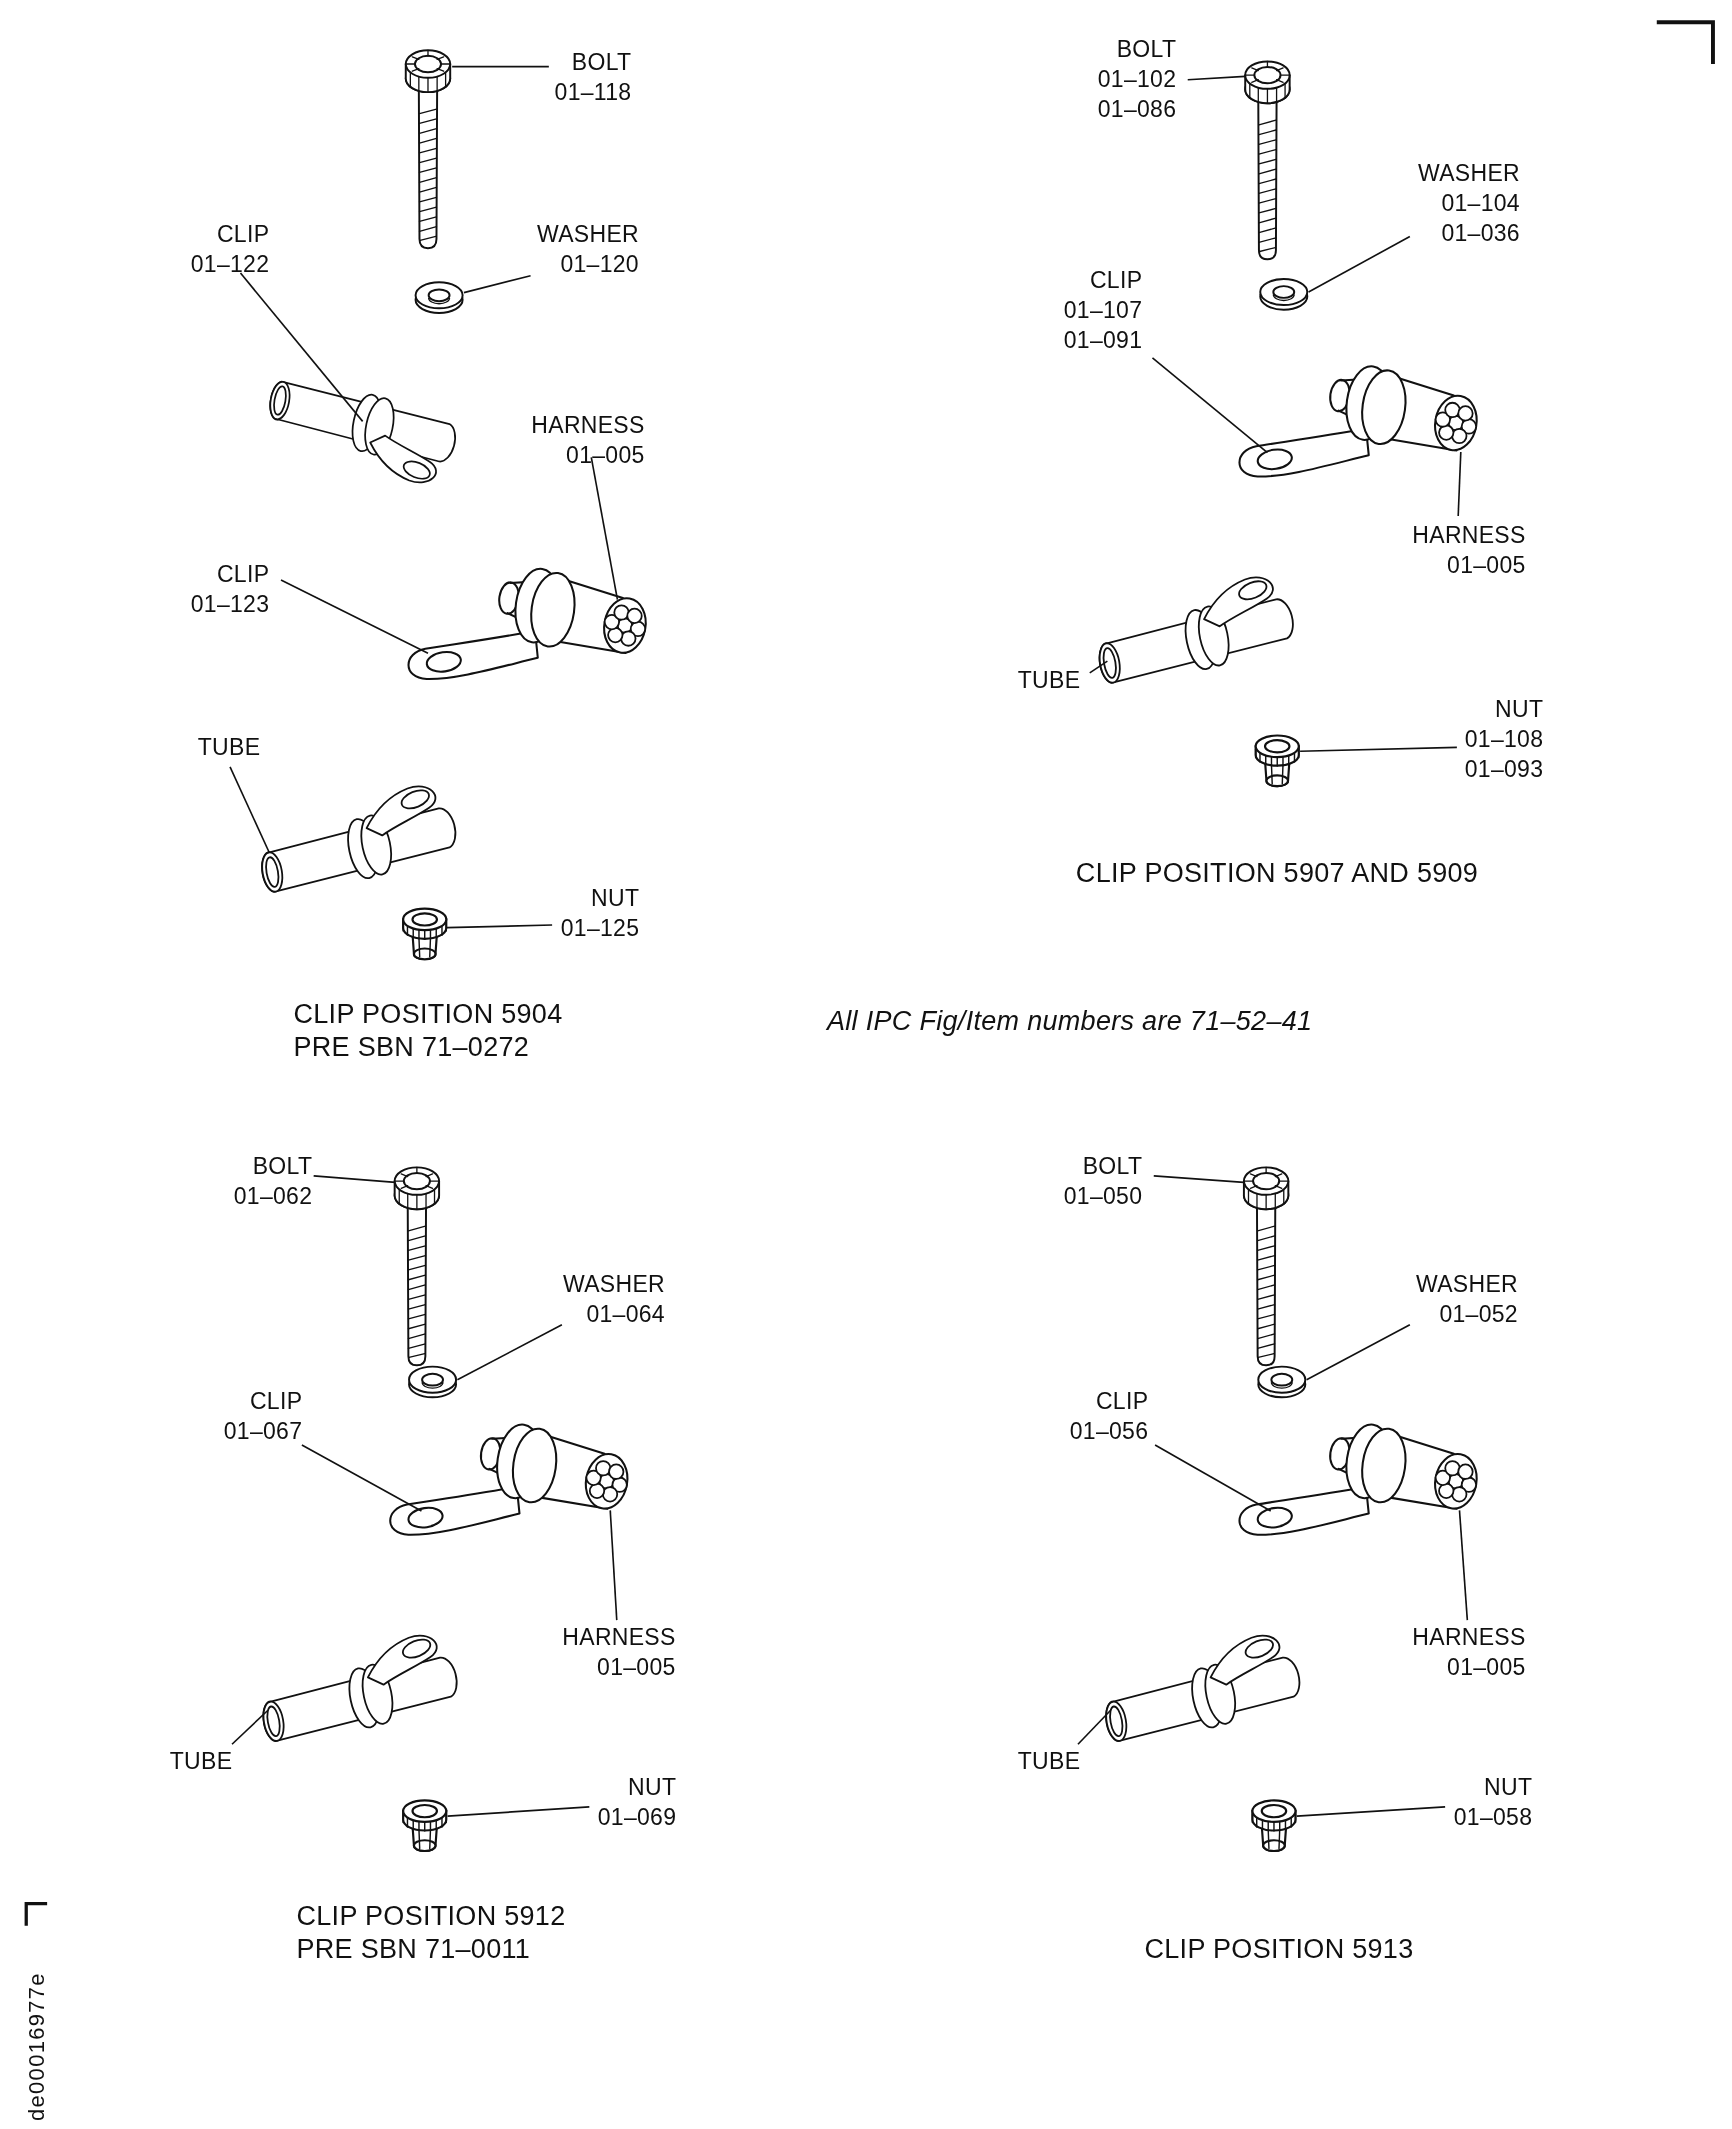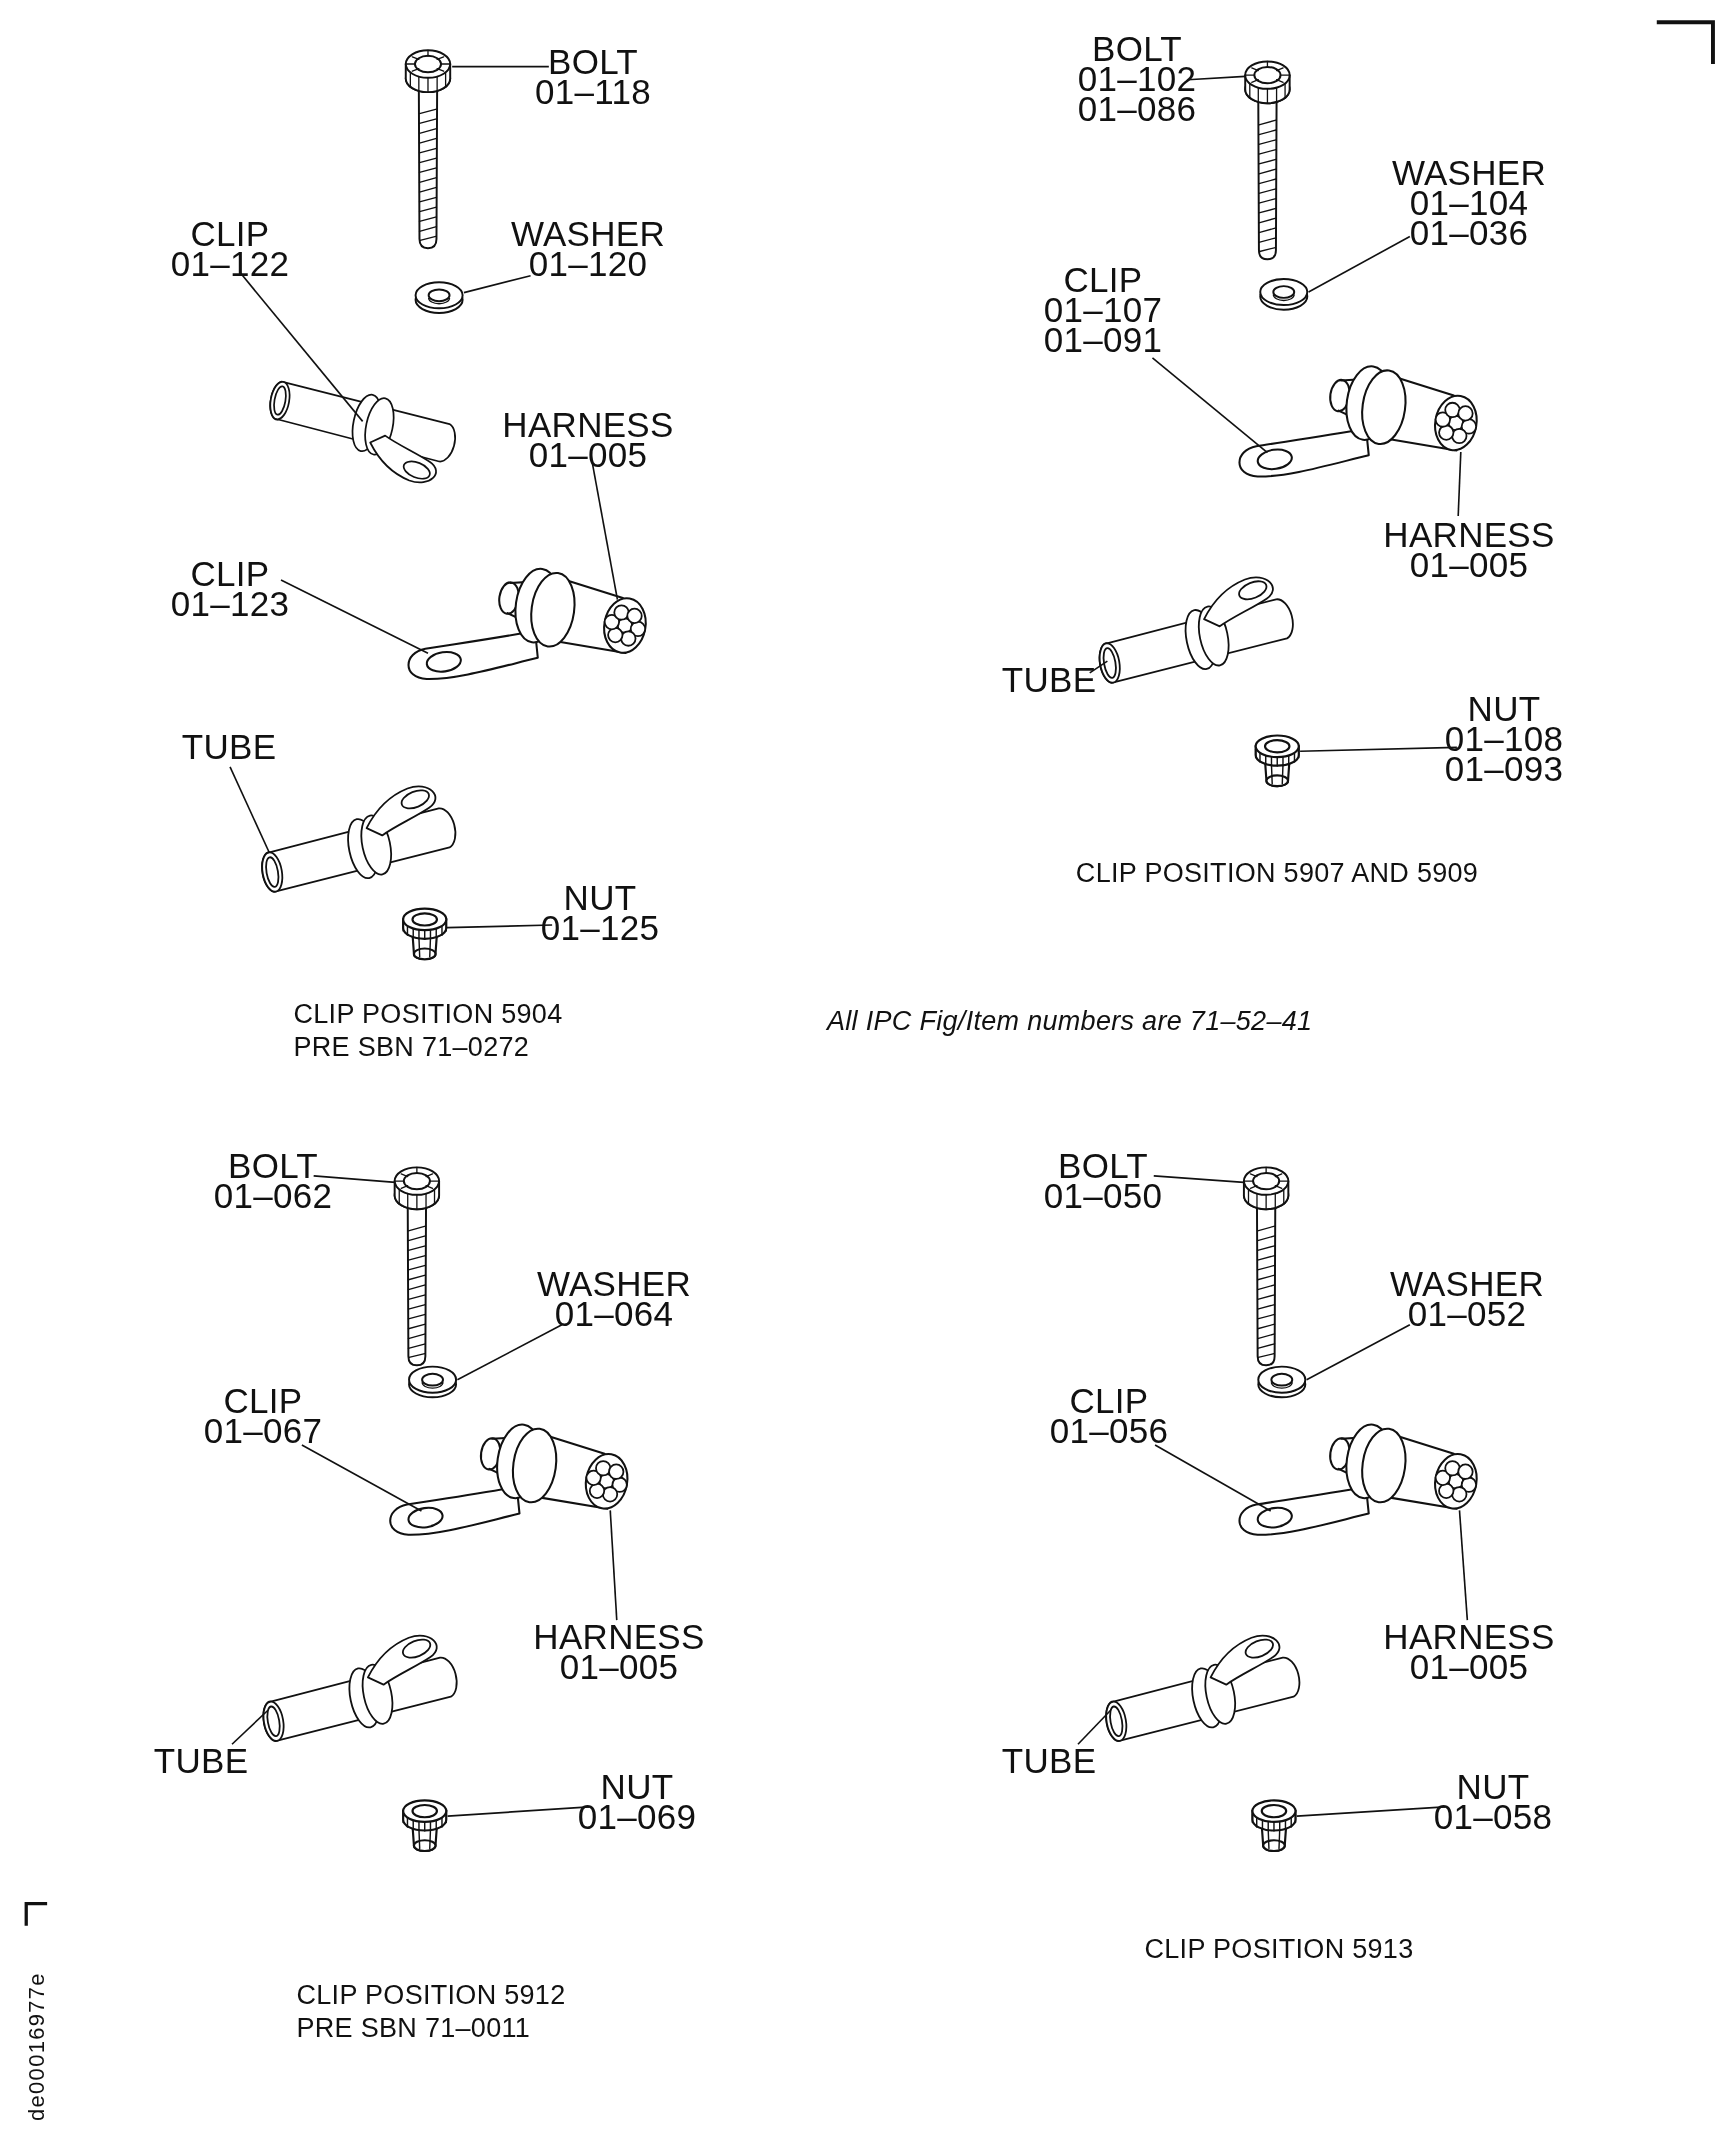--- a/index.html
+++ b/index.html
@@ -3,22 +3,22 @@
 <meta charset="utf-8">
 <style>
   html,body { margin:0; padding:0; background:#ffffff; }
   .page {
     position:relative; width:1732px; height:2129px; background:#fff;
     font-family:"Liberation Sans","DejaVu Sans",sans-serif; color:#111;
     overflow:hidden;
   }
   svg.canvas { position:absolute; left:0; top:0; }
   .label {
-    position:absolute; transform:translateX(-50%); text-align:center;
-    font-size:35px; line-height:30px; letter-spacing:0.3px; white-space:nowrap;
+    position:absolute; transform:translateX(-50%); text-align:right;
+    font-size:23px; line-height:30px; letter-spacing:0.3px; white-space:nowrap;
   }
   .caption {
     position:absolute; transform:translateX(-50%); text-align:left;
     font-size:27px; line-height:33px; letter-spacing:0.3px; white-space:nowrap;
   }
   .note { position:absolute; font-size:27px; letter-spacing:0.3px; white-space:nowrap;font-style:italic; }
   .doc-code {
     position:absolute; left:23.5px; top:2121px;
     transform:rotate(-90deg); transform-origin:left top;
     font-size:22px; letter-spacing:1.3px; white-space:nowrap;
@@ -285,21 +285,21 @@
     <span class="ln">HARNESS</span>
     <span class="ln">01–005</span>
   </div>
   <div class="label" style="left:201px; top:1746px">
     <span class="ln">TUBE</span>
   </div>
   <div class="label" style="left:637px; top:1772px">
     <span class="ln">NUT</span>
     <span class="ln">01–069</span>
   </div>
-  <div class="caption" style="left:431px; top:1979px">
+  <div class="caption" style="left:431px; top:1900px">
     <span class="ln">CLIP POSITION 5912</span>
     <span class="ln">PRE SBN 71–0011</span>
   </div>
 
   <div class="label" style="left:1103px; top:1151px">
     <span class="ln">BOLT</span>
     <span class="ln">01–050</span>
   </div>
   <div class="label" style="left:1467px; top:1269px">
     <span class="ln">WASHER</span>

